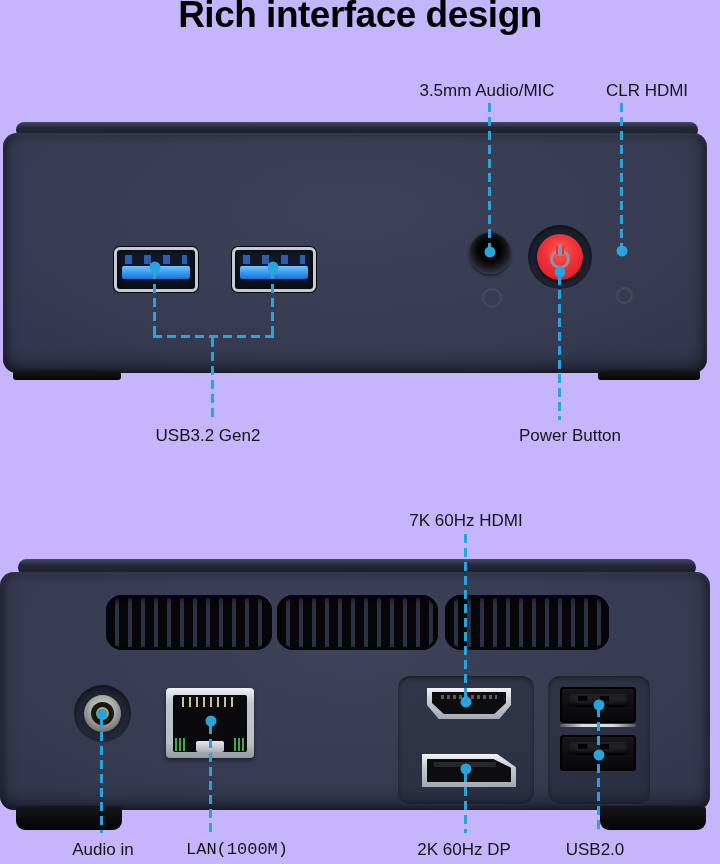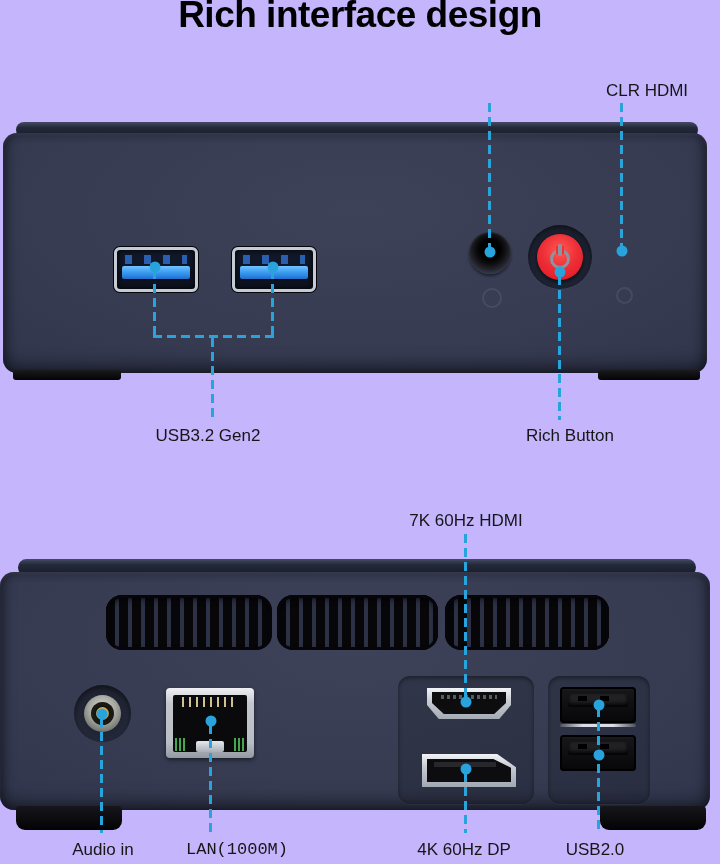--- a/index.html
+++ b/index.html
@@ -101,20 +101,21 @@
   .usb-divider{position:absolute;left:560px;top:724px;width:76px;height:3px;border-radius:2px;
         background:linear-gradient(90deg,rgba(255,255,255,.15),#dadde1 30%,#dadde1 70%,rgba(255,255,255,.15));}
 </style>
 </head>
 <body>
 
 <div class="page">
 
   <div class="title">Rich interface design</div>
 
+  <div class="lbl" style="left:487px;top:81px;">3.5mm Audio/MIC</div>
   <div class="lbl" style="left:647px;top:81px;">CLR HDMI</div>
 
   <div class="lid" style="left:16px;top:122px;width:682px;height:16px;"></div>
   <div class="chassis" style="left:3px;top:133px;width:704px;height:240px;"></div>
   <div class="foot" style="left:13px;top:370px;width:108px;height:10px;"></div>
   <div class="foot" style="left:598px;top:370px;width:102px;height:10px;"></div>
 
   <div class="usb3" style="left:114px;top:247px;">
     <div class="pins"></div>
     <div class="tongue"></div>
@@ -145,21 +146,21 @@
   <div class="dot" style="left:273px;top:267px;"></div>
   <div class="vline" style="left:153px;top:270px;height:67px;"></div>
   <div class="vline" style="left:271px;top:270px;height:67px;"></div>
   <div class="hline" style="left:153px;top:335px;width:121px;"></div>
   <div class="vline" style="left:211px;top:338px;height:82px;"></div>
 
   <div class="dot" style="left:560px;top:272px;"></div>
   <div class="vline" style="left:558px;top:276px;height:144px;"></div>
 
   <div class="lbl" style="left:208px;top:426px;">USB3.2 Gen2</div>
-  <div class="lbl" style="left:570px;top:426px;">Rich Button</div>
+  <div class="lbl" style="left:570px;top:426px;">Power Button</div>
 
   <div class="lbl" style="left:466px;top:511px;">7K 60Hz HDMI</div>
 
   <div class="lid" style="left:18px;top:559px;width:678px;height:17px;"></div>
   <div class="chassis" style="left:0px;top:572px;width:710px;height:238px;"></div>
   <div class="bfoot" style="left:16px;top:806px;width:106px;height:24px;"></div>
   <div class="bfoot" style="left:600px;top:806px;width:106px;height:24px;"></div>
 
   <div class="vent" style="left:106px;width:166px;"></div>
   <div class="vent" style="left:277px;width:161px;"></div>
@@ -203,16 +204,16 @@
   <div class="dot" style="left:599px;top:705px;"></div>
   <div class="dot" style="left:599px;top:755px;"></div>
   <div class="vline" style="left:597px;top:708px;height:125px;"></div>
   <div class="dot" style="left:102px;top:714px;"></div>
   <div class="vline" style="left:100px;top:718px;height:115px;"></div>
   <div class="dot" style="left:211px;top:721px;"></div>
   <div class="vline" style="left:209px;top:725px;height:108px;"></div>
 
   <div class="lbl" style="left:103px;top:840px;">Audio in</div>
   <div class="lbl" style="left:237px;top:840px;font-family:Liberation Mono, monospace;">LAN(1000M)</div>
-  <div class="lbl" style="left:464px;top:840px;">4K 60Hz DP</div>
+  <div class="lbl" style="left:464px;top:840px;">2K 60Hz DP</div>
   <div class="lbl" style="left:595px;top:840px;">USB2.0</div>
 
 </div>
 
 </body></html>

